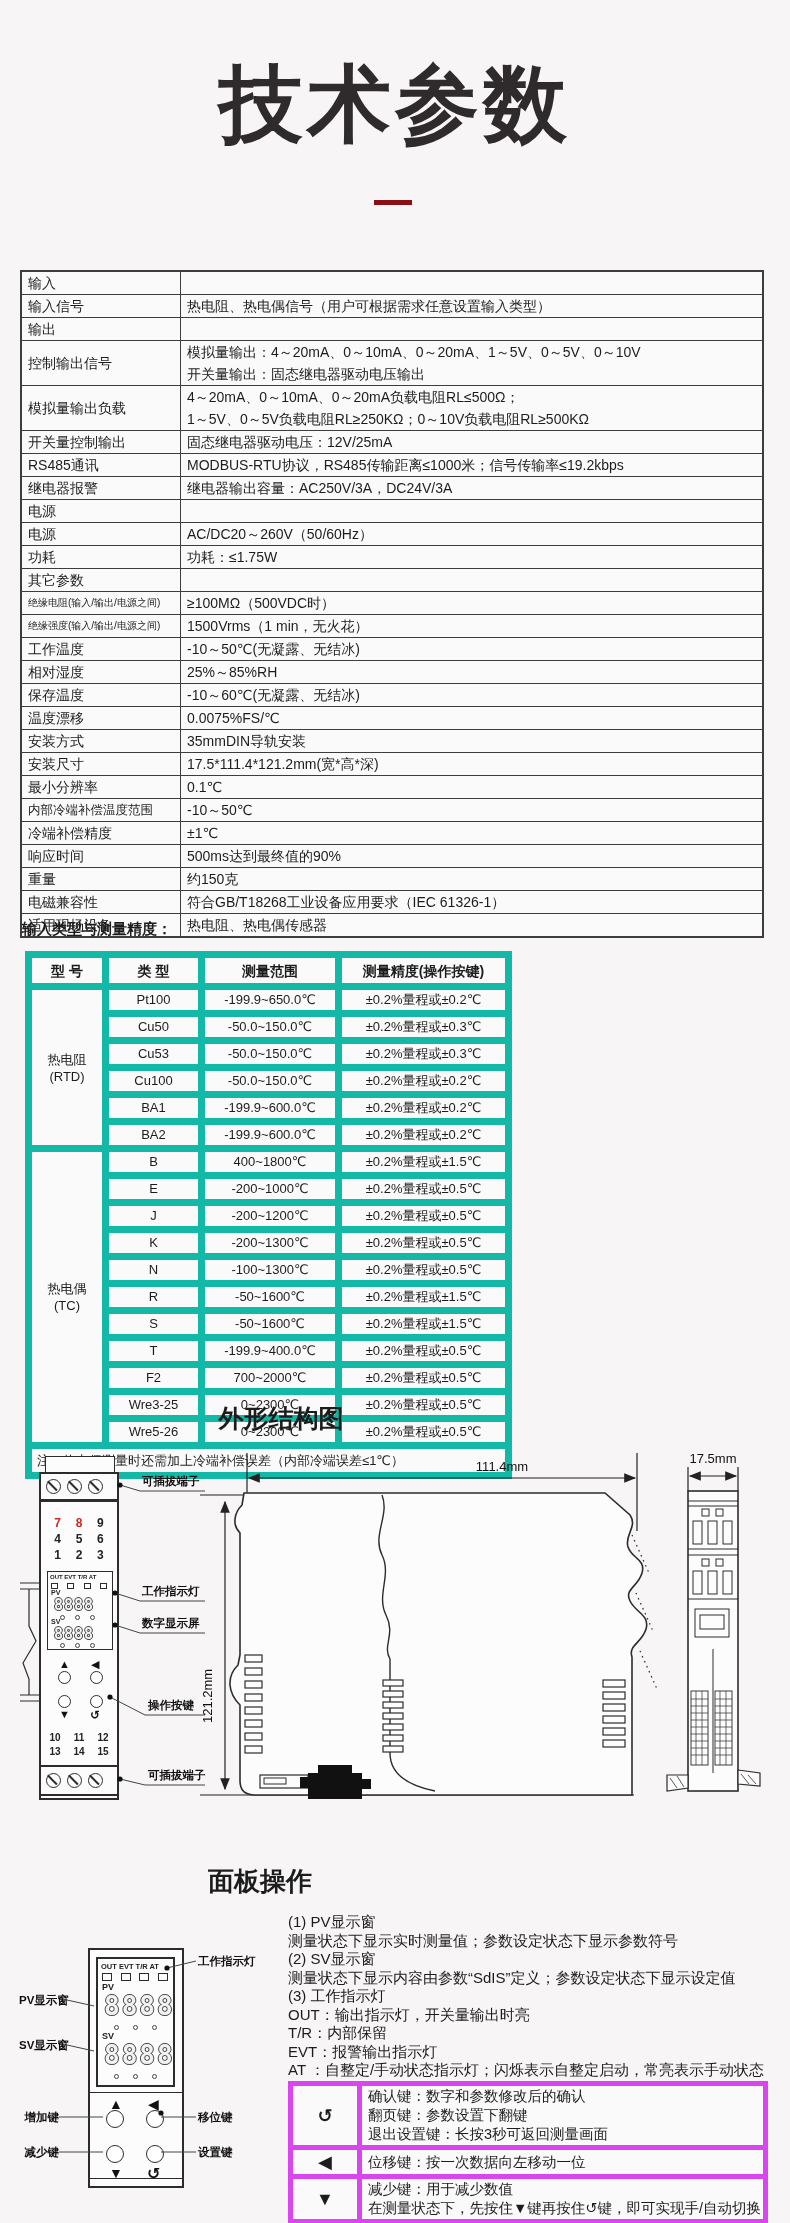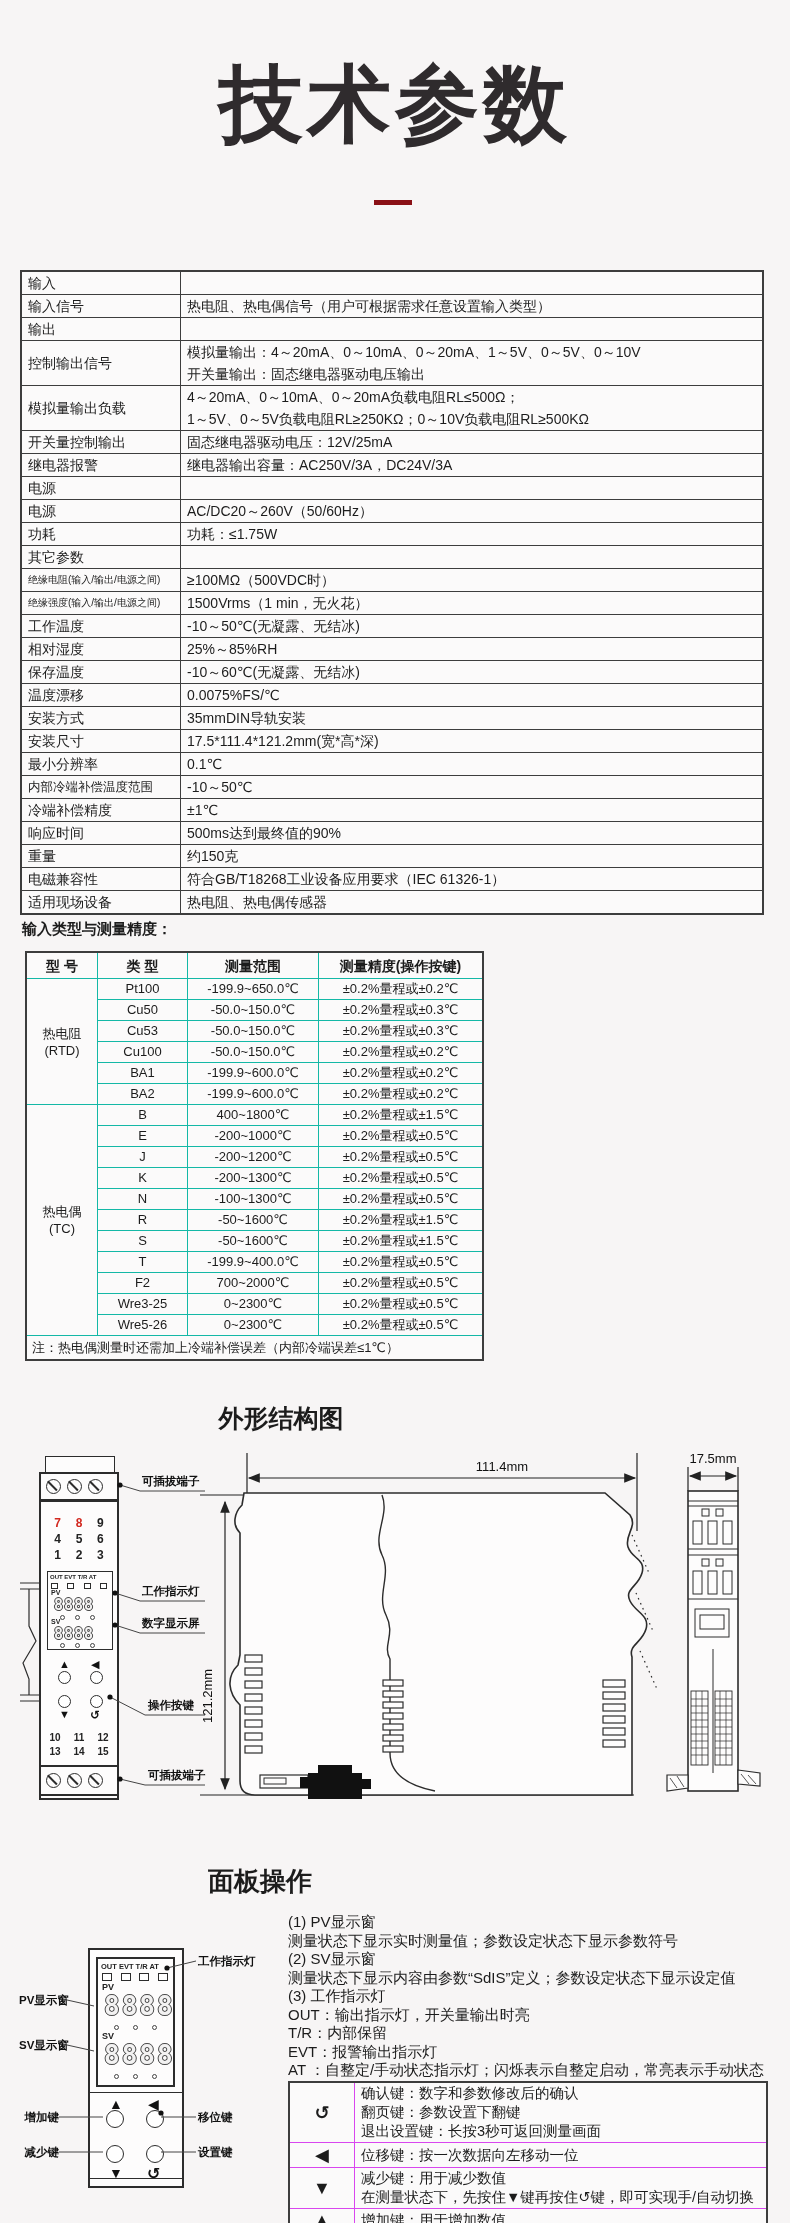--- a/index.html
+++ b/index.html
@@ -18,21 +18,21 @@
   table{border-collapse:collapse;table-layout:fixed;width:100%;}
   #spec-table{border:2px solid #3d3d3d;background:#fbfafa;}
   #spec-table td{border:1px solid #3d3d3d;padding:0 6px;font-size:14px;
     height:22px;line-height:22px;white-space:nowrap;overflow:hidden;}
   #spec-table td.c1{width:146px;}
   #spec-table td.c2 div{height:22px;line-height:22px;}
   
   #acc-heading{top:920px;left:22px;font-size:15px;font-weight:bold;}
   #acc-table-wrap{top:951px;left:25px;width:436px;}
   #acc-table{border:2px solid #3d3d3d;background:#fbfafa;}
-  #acc-table th,#acc-table td{border:1px solid #14b8a6;font-size:13px;
+  #acc-table th,#acc-table td{border:7px solid #14b8a6;font-size:13px;
     text-align:center;height:20px;line-height:20px;padding:0 2px;
     white-space:nowrap;overflow:hidden;}
   #acc-table th{height:25px;font-weight:600;font-size:14px;}
   #acc-table td.gcell div{line-height:17px;font-size:13px;}
   #acc-table td.note{text-align:left;height:23px;line-height:23px;padding:0 5px;}
   .w1{width:66px;}.w2{width:85px;}.w3{width:126px;}.w4{width:159px;}
   
   #outline-title{top:1402px;left:0;width:530px;text-align:center;font-size:25px;font-weight:bold;margin-left:16px;}
   #panel-title{top:1864px;left:0;width:520px;text-align:center;font-size:26px;font-weight:bold;}
   
@@ -54,21 +54,21 @@
   .btncirc{position:absolute;border:1.5px solid #2c2c2c;border-radius:50%;background:#fff;box-sizing:border-box;}
   .tri{position:absolute;color:#111;font-weight:bold;line-height:1;}
   .callout{position:absolute;font-size:11.5px;font-weight:bold;white-space:nowrap;color:#111;}
   svg{position:absolute;overflow:visible;}
   .dimtxt{font-size:13px;fill:#111;font-family:"Liberation Sans","DejaVu Sans",sans-serif;}
   
   #panel-diagram{top:1900px;left:15px;width:272px;height:323px;}
   #panel-right{top:1905px;left:288px;width:484px;height:318px;}
   .note-line{font-size:15px;line-height:18.5px;white-space:nowrap;}
   #keys-table{border:2px solid #3d3d3d;background:#fbfafa;}
-  #keys-table td{border:1px solid #d946ef;font-size:14.5px;padding:1px 6px;vertical-align:middle;}
+  #keys-table td{border:5px solid #d946ef;font-size:14.5px;padding:1px 6px;vertical-align:middle;}
   #keys-table td.icon{width:52px;text-align:center;font-size:18px;font-weight:bold;}
   #keys-table td div{line-height:19px;white-space:nowrap;}
 </style>
 </head>
 <body>
 
 <div class="abs" id="page-title">技术参数</div>
 <div class="abs" id="title-dash"></div>
 
 <div class="abs" id="spec-table-wrap">
@@ -99,20 +99,26 @@
           <td class="c1">模拟量输出负载</td>
           <td class="c2">
             <div>4～20mA、0～10mA、0～20mA负载电阻RL≤500Ω；</div>
             <div>1～5V、0～5V负载电阻RL≥250KΩ；0～10V负载电阻RL≥500KΩ</div>
           </td>
         </tr>
         <tr>
           <td class="c1">开关量控制输出</td>
           <td class="c2">
             <div>固态继电器驱动电压：12V/25mA</div>
+          </td>
+        </tr>
+        <tr>
+          <td class="c1">RS485通讯</td>
+          <td class="c2">
+            <div>MODBUS-RTU协议，RS485传输距离≤1000米；信号传输率≤19.2kbps</div>
           </td>
         </tr>
         <tr>
           <td class="c1">继电器报警</td>
           <td class="c2">
             <div>继电器输出容量：AC250V/3A，DC24V/3A</div>
           </td>
         </tr>
         <tr>
           <td class="c1">电源</td>

